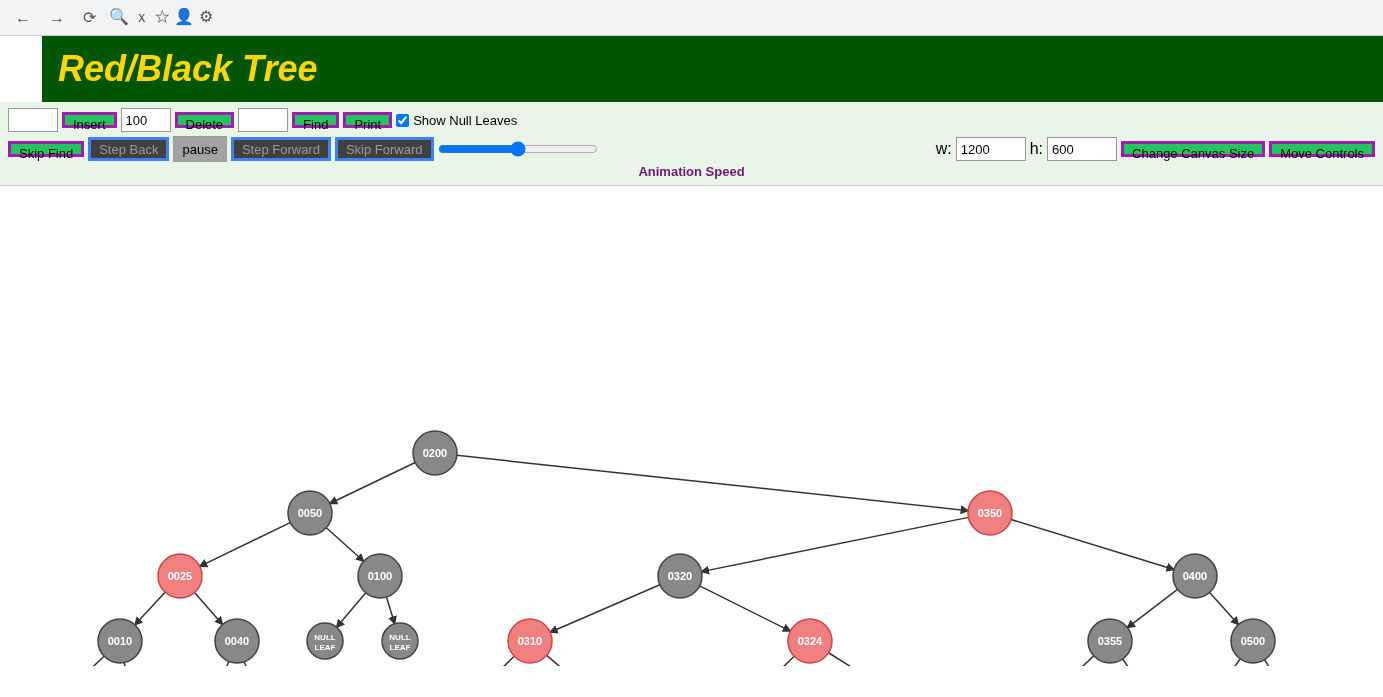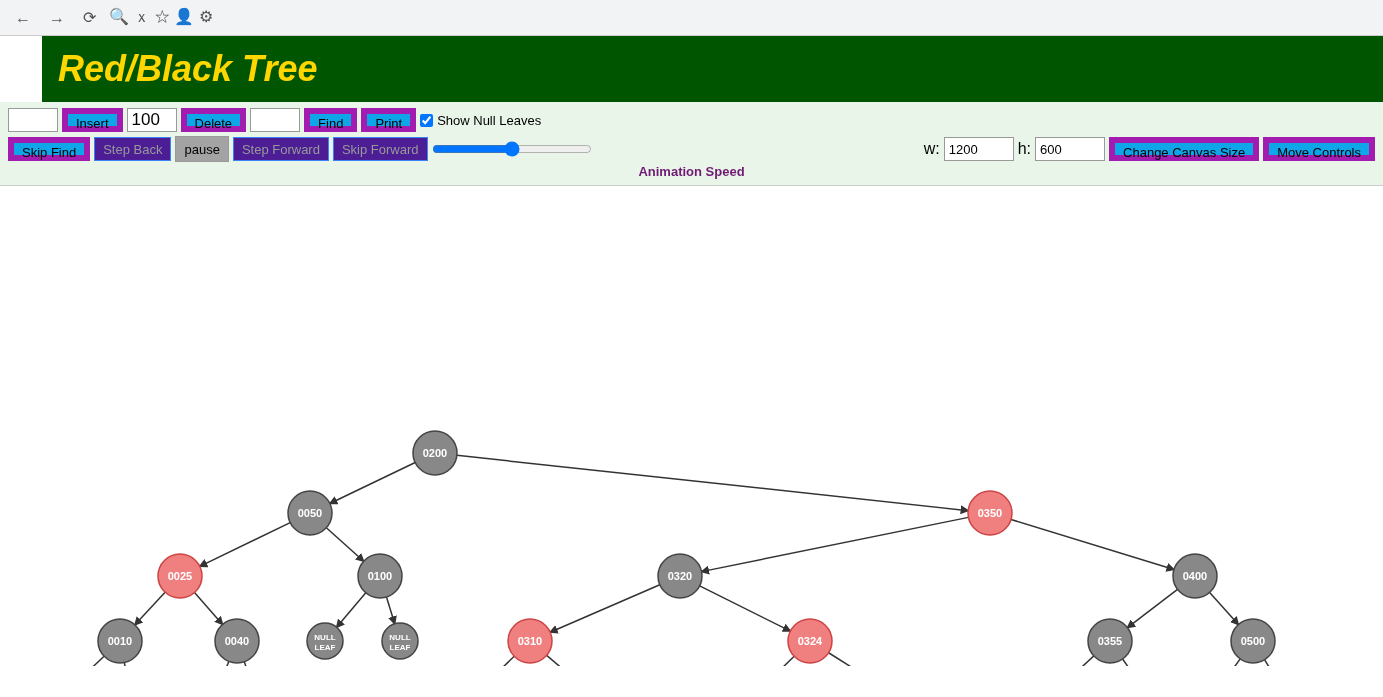--- a/index.html
+++ b/index.html
@@ -29,27 +29,27 @@
     }
 
     
     .controls-bar {
       background: #e8f5e8; padding: 6px 8px; border-bottom: 1px solid #ccc;
     }
     .controls-row1 { display: flex; align-items: center; gap: 4px; margin-bottom: 4px; flex-wrap: wrap; }
     .controls-row2 { display: flex; align-items: center; gap: 4px; flex-wrap: wrap; }
 
     .ctrl-input {
-      border: 1px solid #999; padding: 2px 4px; font-size: 17px; width: 60px; height: 24px;
+      border: 1px solid #999; padding: 2px 4px; font-size: 13px; width: 60px; height: 24px;
     }
     .ctrl-btn {
-      border: 6px solid #a21caf; background: #0ea5e9; padding: 2px 8px; font-size: 13px;
-      cursor: pointer; height: 24px;
-    }
-    .ctrl-btn-disabled { border: 1px solid #3b82f6; background: #4c1d95; padding: 2px 8px;
+      border: 3px solid #a21caf; background: #22c55e; padding: 2px 8px; font-size: 13px;
+      cursor: pointer; height: 16px;
+    }
+    .ctrl-btn-disabled { border: 3px solid #3b82f6; background: #404040; padding: 2px 8px;
       font-size: 13px; color: #999; height: 24px; cursor: default; }
     .ctrl-btn-active { border: 1px solid #999; background: #a3a3a3; padding: 2px 8px;
       font-size: 13px; cursor: pointer; height: 26px; }
     .speed-slider { width: 160px; }
     .w-h-section { display: flex; align-items: center; gap: 4px; margin-left: auto; }
     .w-h-input { width: 70px; border: 1px solid #999; padding: 2px 4px; font-size: 13px; height: 24px; }
     .show-null-label { display: flex; align-items: center; gap: 4px; font-size: 13px; }
 
     
     .tree-canvas {

